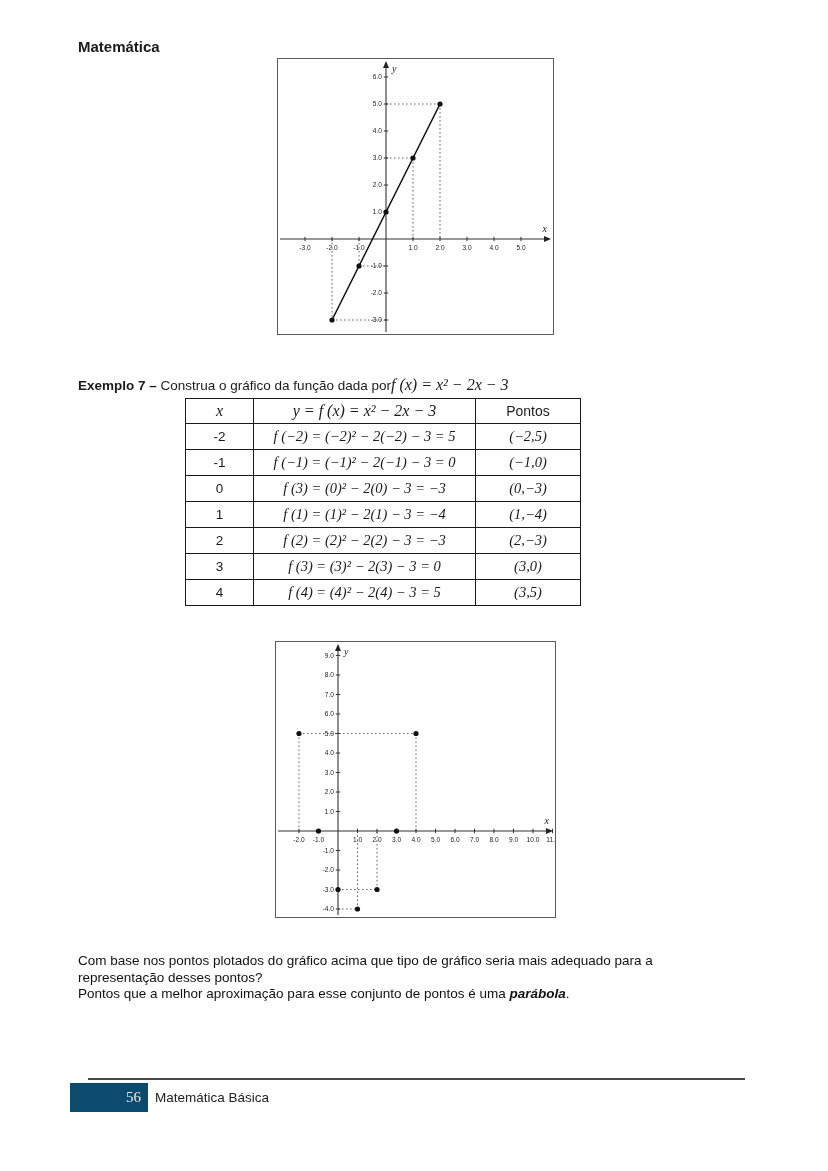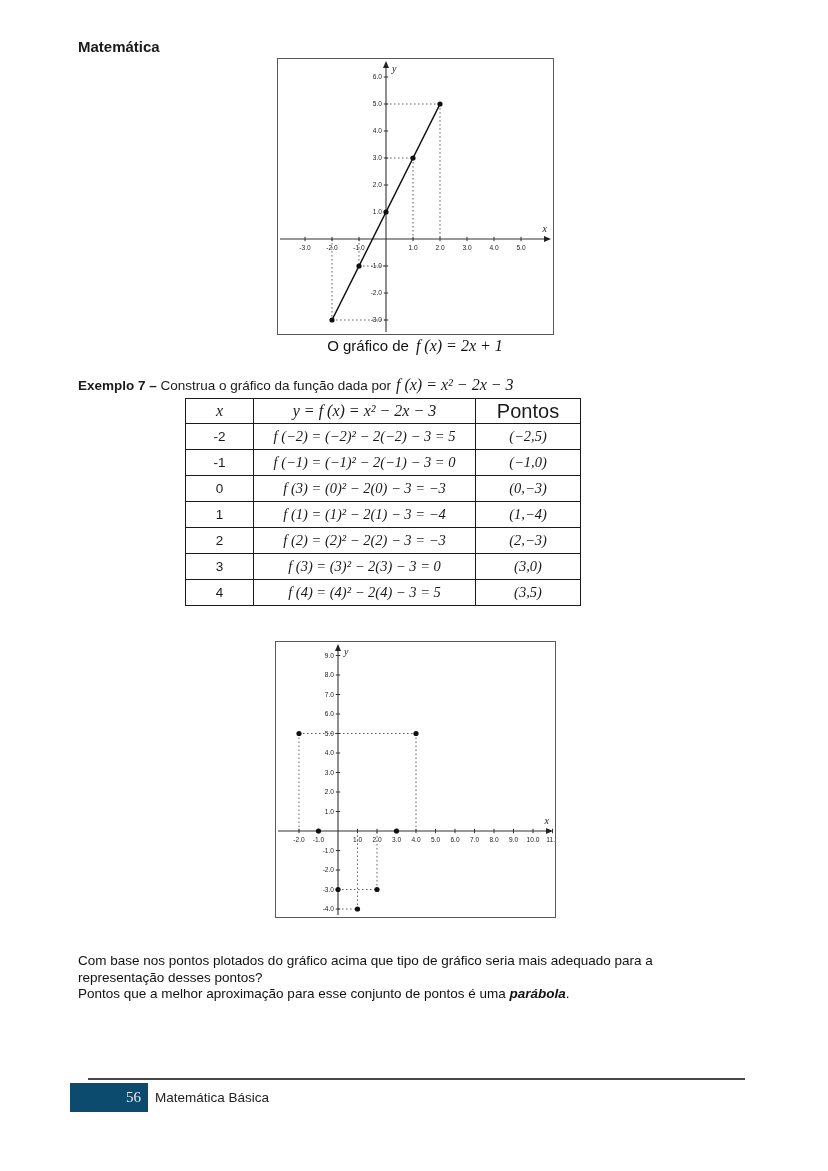--- a/index.html
+++ b/index.html
@@ -14,31 +14,31 @@
   #fig2 { left:275px; top:641px; width:281px; height:277px; }
 
   .fig-caption { position:absolute; text-align:center; font-size:15px; color:#111; }
   #caption1 { left:237px; top:337px; width:356px; }
   #caption2 { left:245px; top:921px; width:340px; }
   .math { font-family:"Liberation Serif", serif; font-style:italic; font-size:16px; }
   .cap-math { margin-left:7px; }
 
   .exemplo-line { position:absolute; left:78px; top:376px; font-size:13.5px; white-space:nowrap; }
   .exemplo-line .bold { font-weight:bold; }
-  .exemplo-line .math { margin-left:5px; }
+  .exemplo-line .math { }
 
   table.fn-table { position:absolute; left:185px; top:398px; border-collapse:collapse; background:#fff; }
   .fn-table td, .fn-table th { border:1.4px solid #1a1a1a; text-align:center; vertical-align:middle; padding:0 4px; }
   .fn-table th { font-weight:normal; height:25px; }
   .fn-table td { height:26px; }
   .col-x  { width:68px;  font-size:13.5px; }
   .col-f  { width:222px; }
   .col-p  { width:105px; }
   th.col-x, th.col-f { font-family:"Liberation Serif", serif; font-style:italic; font-size:16px; }
-  th.col-p { font-size:20px; }
+  th.col-p { font-size:14px; }
   td.col-f, td.col-p { font-family:"Liberation Serif", serif; font-style:italic; font-size:14.5px; }
 
   .body-text { position:absolute; left:78px; top:953px; width:700px; font-size:13.5px; line-height:16.6px; color:#111; }
   .body-text p { margin:0; }
   .emph { font-weight:bold; font-style:italic; }
 
   .footer-rule { position:absolute; left:88px; top:1078px; width:657px; height:2px; background:#474747; }
   .page-num-box { position:absolute; left:70px; top:1083px; width:78px; height:29px; background:#9d3c3a; }
   .page-num { display:block; text-align:right; padding-right:7px; line-height:29px;
               font-family:"Liberation Serif", serif; font-size:15px; color:#f3e9e7; }
@@ -103,23 +103,20 @@
         <text x="104" y="47.4" text-anchor="end" font-size="6.6" font-family="&quot;Liberation Sans&quot;, sans-serif" fill="#222">5.0</text>
         <line x1="105.8" y1="18" x2="110.2" y2="18" stroke="#333" stroke-width="1"></line>
         <text x="104" y="20.4" text-anchor="end" font-size="6.6" font-family="&quot;Liberation Sans&quot;, sans-serif" fill="#222">6.0</text>
         <line x1="54" y1="261" x2="162" y2="45" stroke="#111" stroke-width="1.5"></line>
         <circle cx="54" cy="261" r="2.6" fill="#111"></circle>
         <circle cx="81" cy="207" r="2.6" fill="#111"></circle>
         <circle cx="108" cy="153" r="2.6" fill="#111"></circle>
         <circle cx="135" cy="99" r="2.6" fill="#111"></circle>
         <circle cx="162" cy="45" r="2.6" fill="#111"></circle>
       </svg>
-  </div>
-  <div class="fig-caption" id="caption1">
-    <span>O gráfico de</span><span class="math cap-math">f (x) = 2x + 1</span>
   </div>
 
   <div class="exemplo-line">
     <span class="bold">Exemplo 7 –</span><span> Construa o gráfico da função dada por</span><span class="math">f (x) = x² − 2x − 3</span>
   </div>
 
   <table class="fn-table">
     <thead>
       <tr>
         <th class="col-x">x</th>

